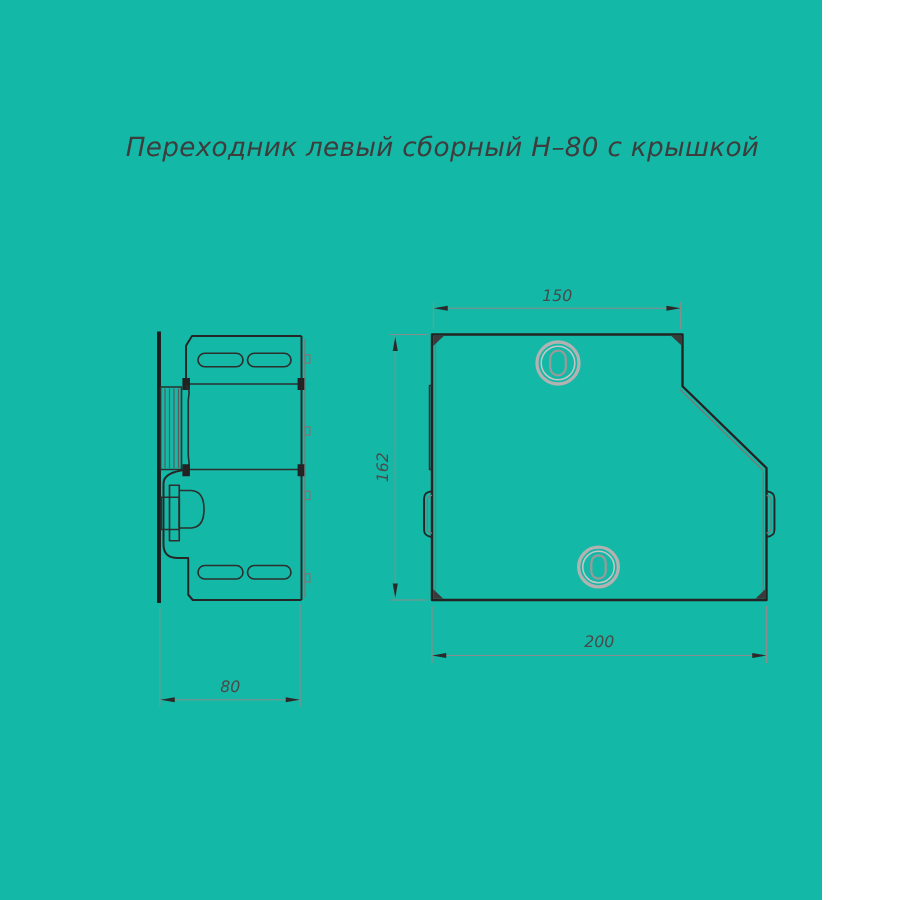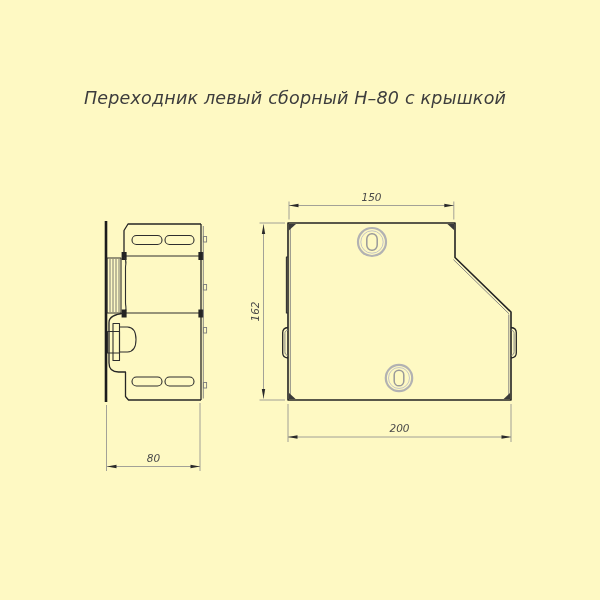--- a/index.html
+++ b/index.html
@@ -3,23 +3,23 @@
 <meta charset="utf-8">
 <style>
   html, body {
     margin: 0;
     padding: 0;
     background: #ffffff;
     font-family: "DejaVu Sans", "Liberation Sans", sans-serif;
   }
   .page {
     position: relative;
-    width: 600px;
+    width: 548px;
     height: 600px;
-    background: #fef9c3;
+    background: #14b8a6;
     overflow: hidden;
   }
   svg { display: block; }
   .title-text {
     font-family: "DejaVu Sans", "Liberation Sans", sans-serif;
     font-style: italic;
     font-size: 17.5px;
     letter-spacing: 0.2px;
     fill: #3d3d3d;
   }

